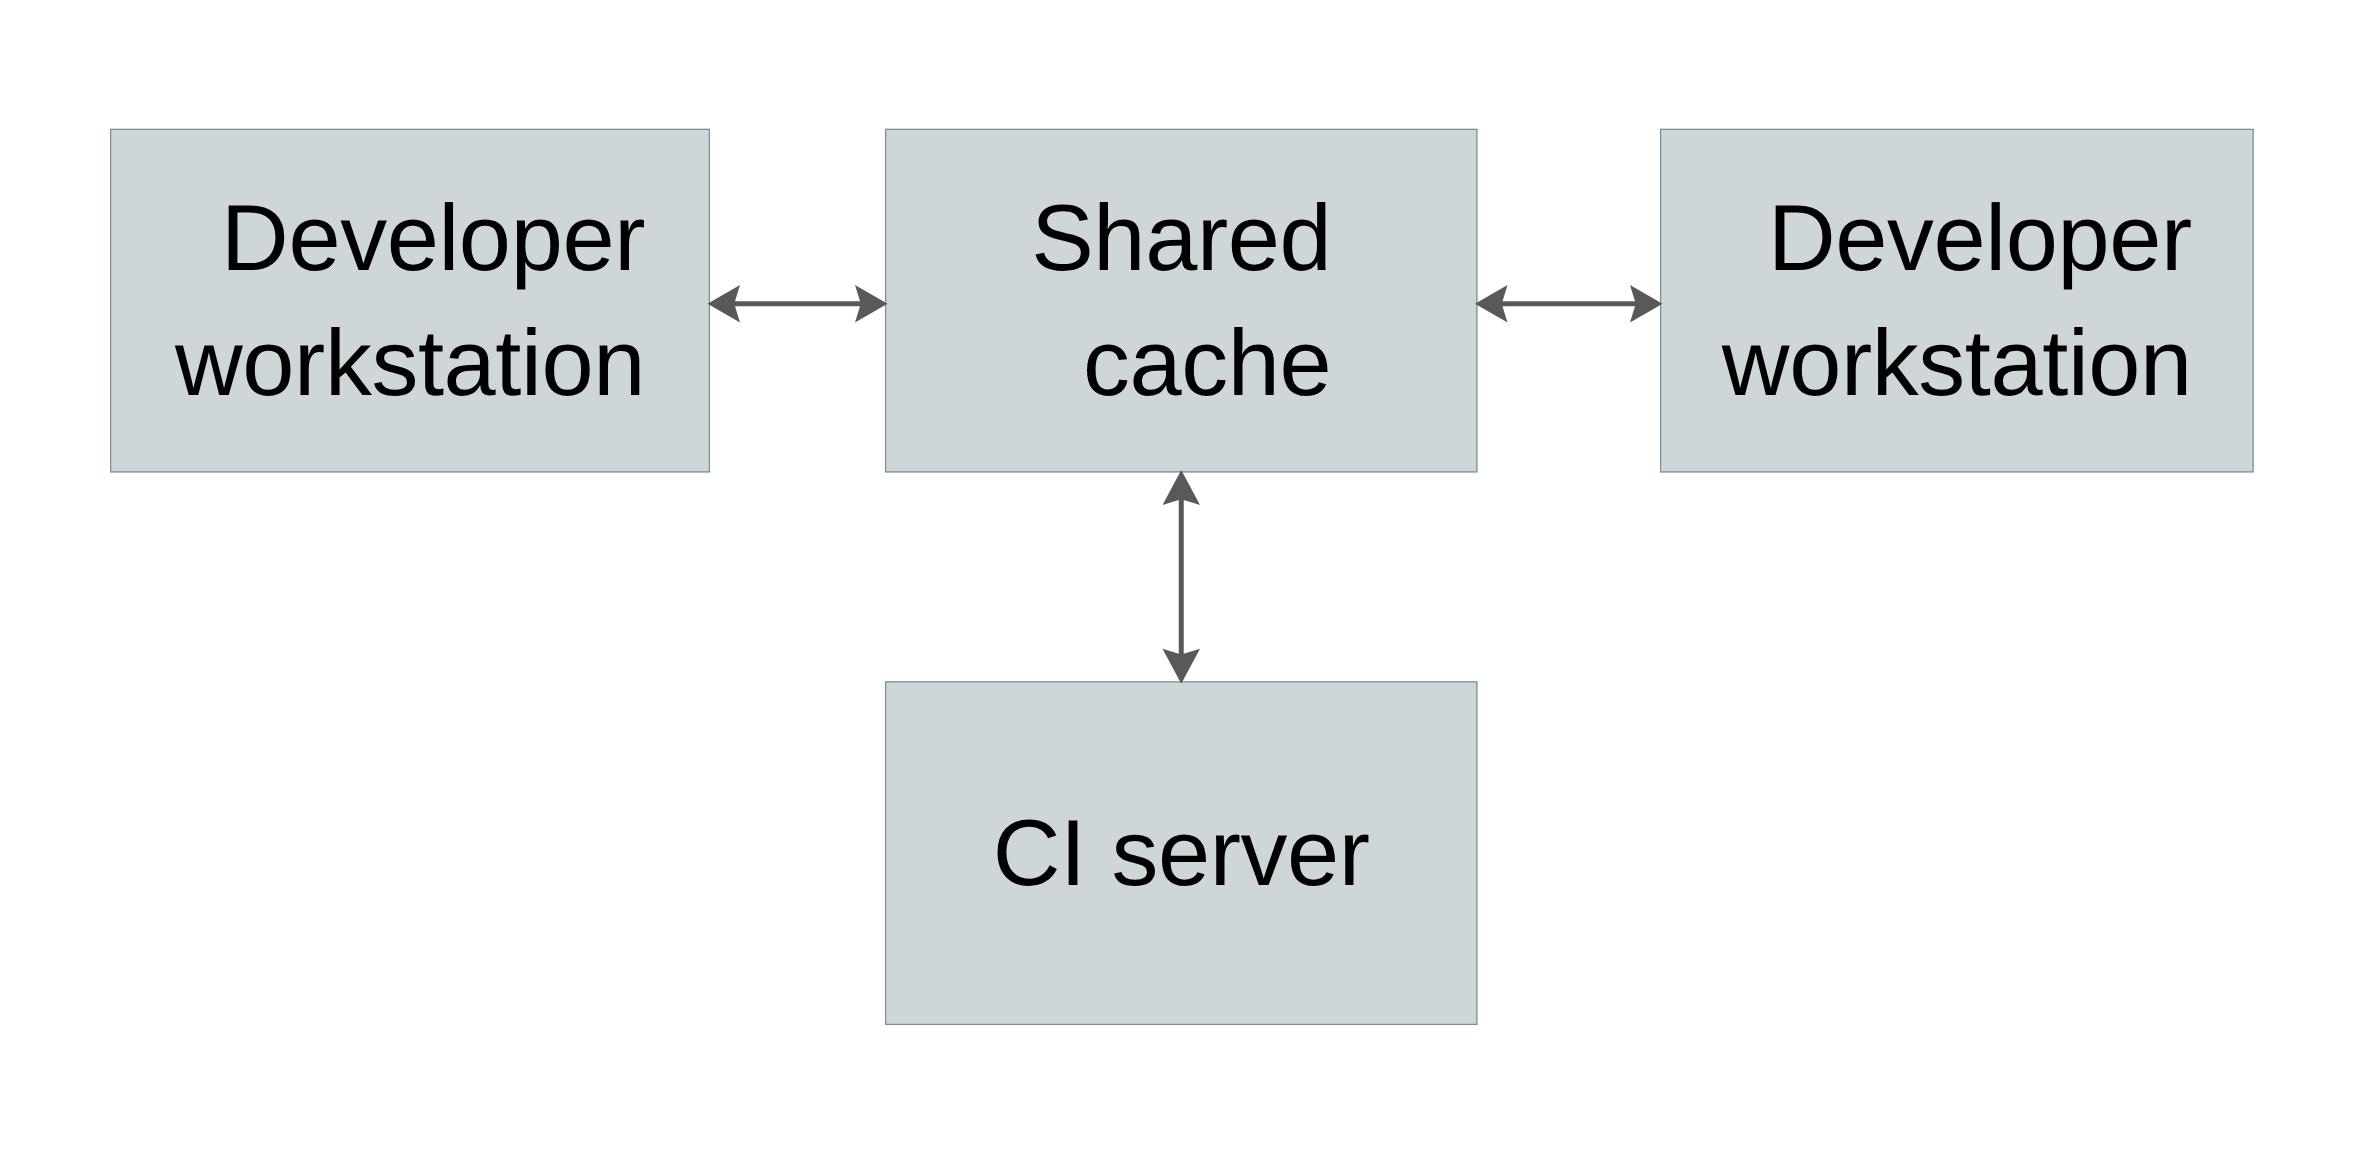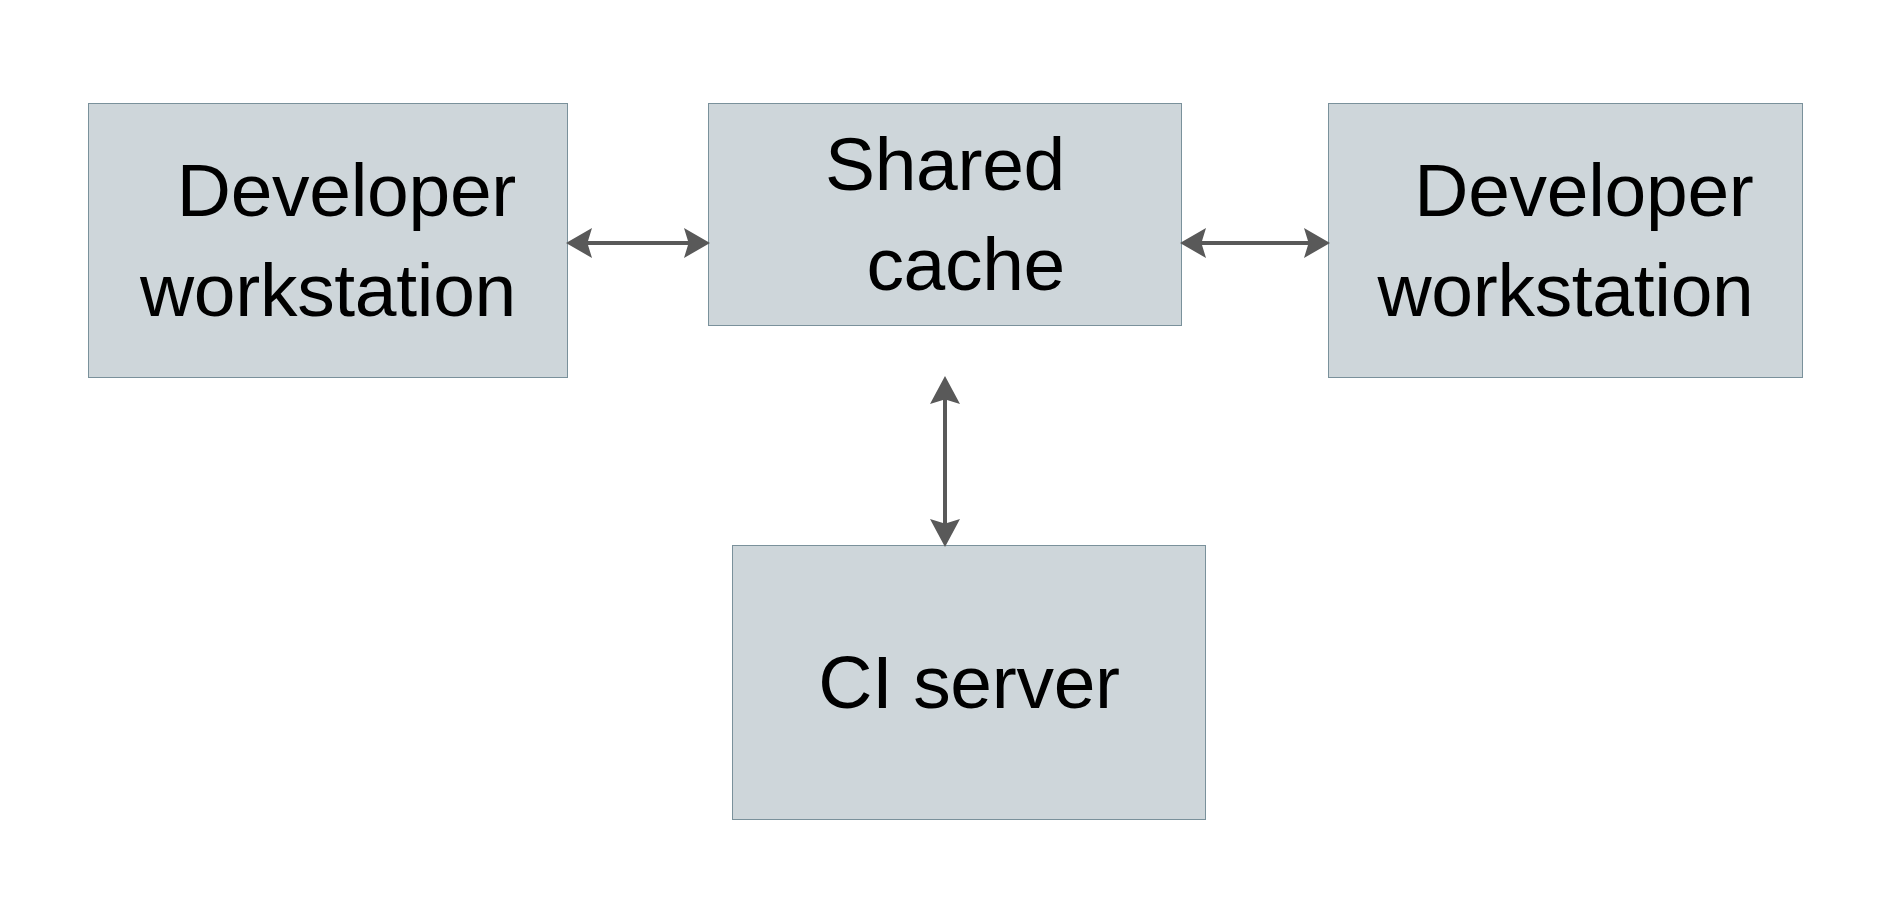--- a/index.html
+++ b/index.html
@@ -44,23 +44,23 @@
     position: absolute;
     pointer-events: none;
   }
   .edge svg {
     display: block;
     overflow: visible;
   }
 
   
   #node-dev-left    { left: 88px;   top: 103px;  width: 480px; height: 275px; }
-  #node-shared      { left: 708px;  top: 103px;  width: 474px; height: 223px; }
+  #node-shared      { left: 708px;  top: 103px;  width: 474px; height: 275px; }
   #node-dev-right   { left: 1328px; top: 103px;  width: 475px; height: 275px; }
-  #node-ci          { left: 708px;  top: 545px;  width: 474px; height: 275px; margin-left: 24px; }
+  #node-ci          { left: 708px;  top: 545px;  width: 474px; height: 275px; }
 
   
   #edge-left-shared  { left: 566px;  top: 212px; width: 144px; height: 62px; }
   #edge-shared-right { left: 1180px; top: 212px; width: 150px; height: 62px; }
   #edge-shared-ci    { left: 914px;  top: 376px; width: 62px;  height: 171px; }
 </style>
 </head>
 <body>
 
 <div id="canvas">

